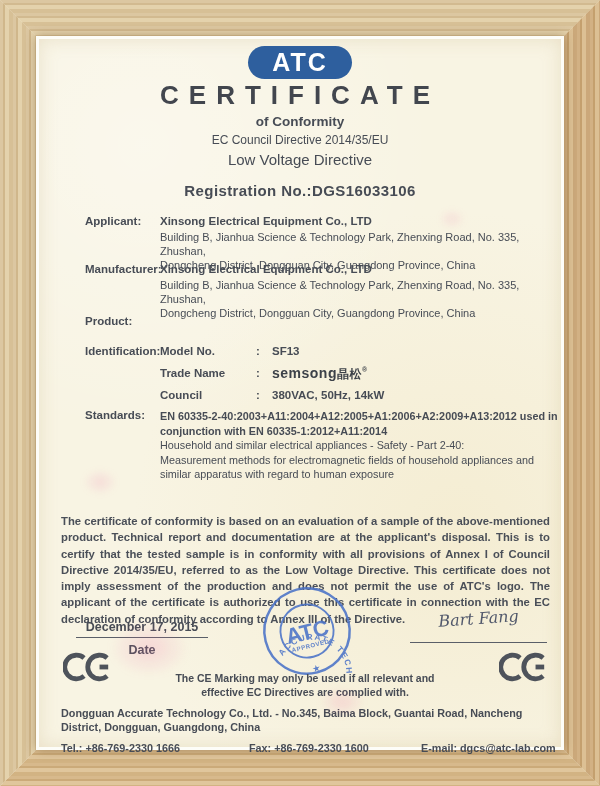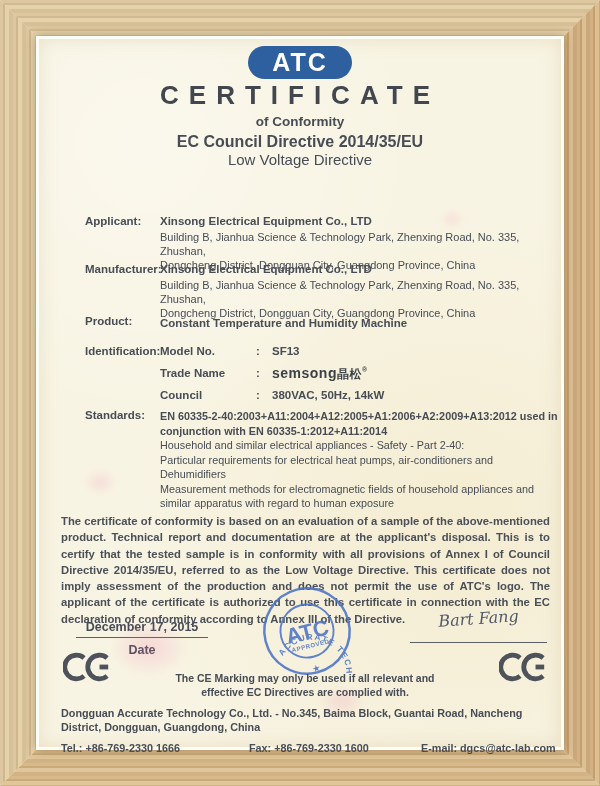--- a/index.html
+++ b/index.html
@@ -44,21 +44,21 @@
   .ctr{left:0;right:0;text-align:center;}
   .b{font-weight:bold;}
   
   .atc-pill{
     top:7px;left:50%;transform:translateX(-50%);width:104px;height:33px;
     background:#2e5f9e;border-radius:17px;color:#fff;
     font-size:25px;font-weight:bold;letter-spacing:2px;text-align:center;line-height:33px;
   }
   .cert-title{top:41px;font-size:26px;font-weight:bold;letter-spacing:10px;color:#42464e;}
   .of-conf{top:75px;font-size:13.5px;font-weight:bold;}
-  .dir1{top:94px;font-size:16px;font-weight:bold;}
+  .dir1{top:94px;font-size:12px;font-weight:normal;}
   .dir2{top:112px;font-size:15px;font-weight:normal;}
   .regno{top:143px;font-size:15px;font-weight:bold;letter-spacing:.4px;}
   
   .lbl{left:46px;font-size:11.5px;font-weight:bold;}
   .val{left:121px;width:398px;font-size:11px;}
   .name{font-weight:bold;font-size:11.5px;}
   .addr{line-height:14px;}
   
   .id-sub{left:121px;font-size:11.5px;font-weight:bold;}
   .id-colon{left:217px;font-size:11.5px;font-weight:bold;}
@@ -112,57 +112,56 @@
   <div class="frame frame-left"></div>
   <div class="frame frame-right"></div>
 
   <div class="paper">
 
     <div class="abs atc-pill">ATC</div>
     <div class="abs ctr cert-title">CERTIFICATE</div>
     <div class="abs ctr of-conf">of Conformity</div>
     <div class="abs ctr dir1">EC Council Directive 2014/35/EU</div>
     <div class="abs ctr dir2">Low Voltage Directive</div>
+    <div class="abs ctr regno">Registration No.:DGS16033106</div>
 
     <div class="abs lbl" style="top:176px">Applicant:</div>
     <div class="abs val name" style="top:176px">Xinsong Electrical Equipment Co., LTD</div>
     <div class="abs val addr" style="top:191px">
       <div>Building B, Jianhua Science &amp; Technology Park, Zhenxing Road, No. 335, Zhushan,</div>
       <div>Dongcheng District, Dongguan City, Guangdong Province, China</div>
     </div>
 
     <div class="abs lbl" style="top:224px">Manufacturer:</div>
     <div class="abs val name" style="top:224px">Xinsong Electrical Equipment Co., LTD</div>
     <div class="abs val addr" style="top:239px">
       <div>Building B, Jianhua Science &amp; Technology Park, Zhenxing Road, No. 335, Zhushan,</div>
       <div>Dongcheng District, Dongguan City, Guangdong Province, China</div>
     </div>
 
     <div class="abs lbl" style="top:276px">Product:</div>
-    <div class="abs val name" style="top:278px">Constant Temperature and Humidity Machine</div>
 
     <div class="abs lbl" style="top:306px">Identification:</div>
 
     <div class="abs id-sub" style="top:306px">Model No.</div>
     <div class="abs id-colon" style="top:306px">:</div>
     <div class="abs id-val" style="top:306px">SF13</div>
 
     <div class="abs id-sub" style="top:328px">Trade Name</div>
     <div class="abs id-colon" style="top:328px">:</div>
     <div class="abs id-val semsong" style="top:326px"><span>semsong</span><span class="cn">晶松</span><sup>®</sup></div>
 
     <div class="abs id-sub" style="top:350px">Council</div>
     <div class="abs id-colon" style="top:350px">:</div>
     <div class="abs id-val" style="top:350px">380VAC, 50Hz, 14kW</div>
 
     <div class="abs lbl" style="top:370px">Standards:</div>
     <div class="abs val std" style="top:370px">
       <div class="b">EN 60335-2-40:2003+A11:2004+A12:2005+A1:2006+A2:2009+A13:2012 used in conjunction with EN 60335-1:2012+A11:2014</div>
       <div class="n">Household and similar electrical appliances - Safety - Part 2-40:</div>
-      <div class="n">Particular requirements for electrical heat pumps, air-conditioners and Dehumidifiers</div>
       <div class="n">Measurement methods for electromagnetic fields of household appliances and similar apparatus with regard to human exposure</div>
     </div>
 
     <div class="abs decl">The certificate of conformity is based on an evaluation of a sample of the above-mentioned product. Technical report and documentation are at the applicant's disposal. This is to certify that the tested sample is in conformity with all provisions of Annex I of Council Directive 2014/35/EU, referred to as the Low Voltage Directive. This certificate does not imply assessment of the production and does not permit the use of ATC's logo. The applicant of the certificate is authorized to use this certificate in connection with the EC declaration of conformity according to Annex III of the Directive.</div>
 
     <div class="abs sig">Bart Fang</div>
     <div class="abs sigline"></div>
 
     <div class="abs dateval">December 17, 2015</div>
     <div class="abs dateline"></div>

